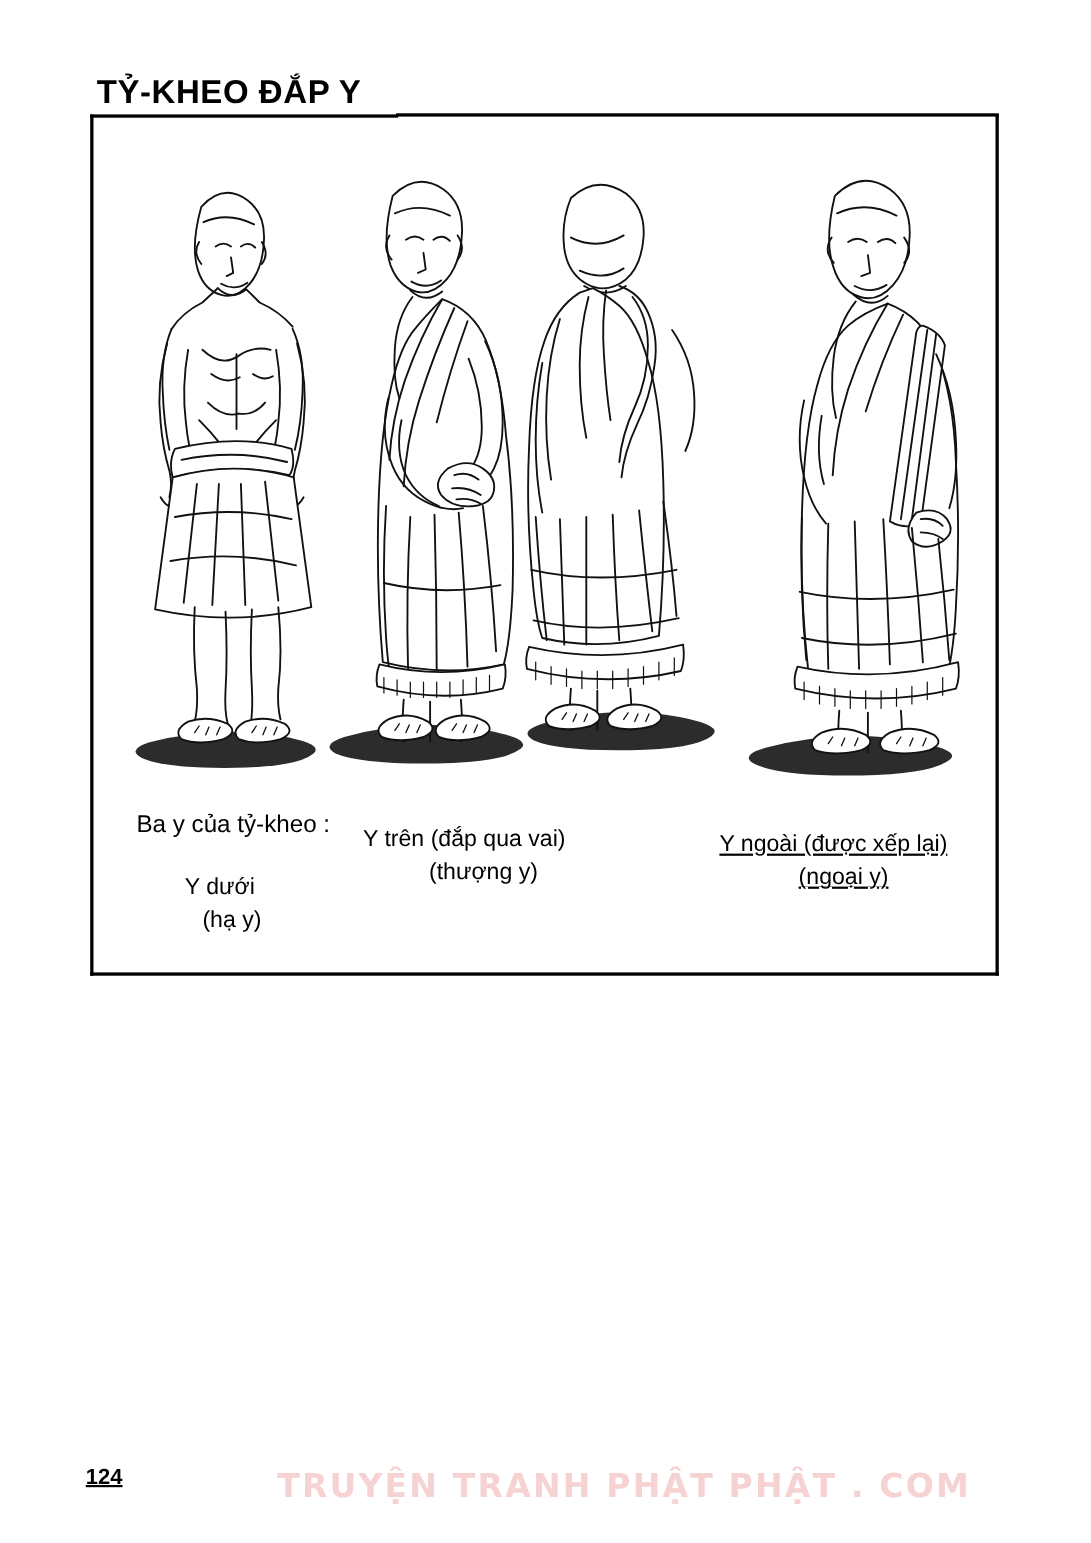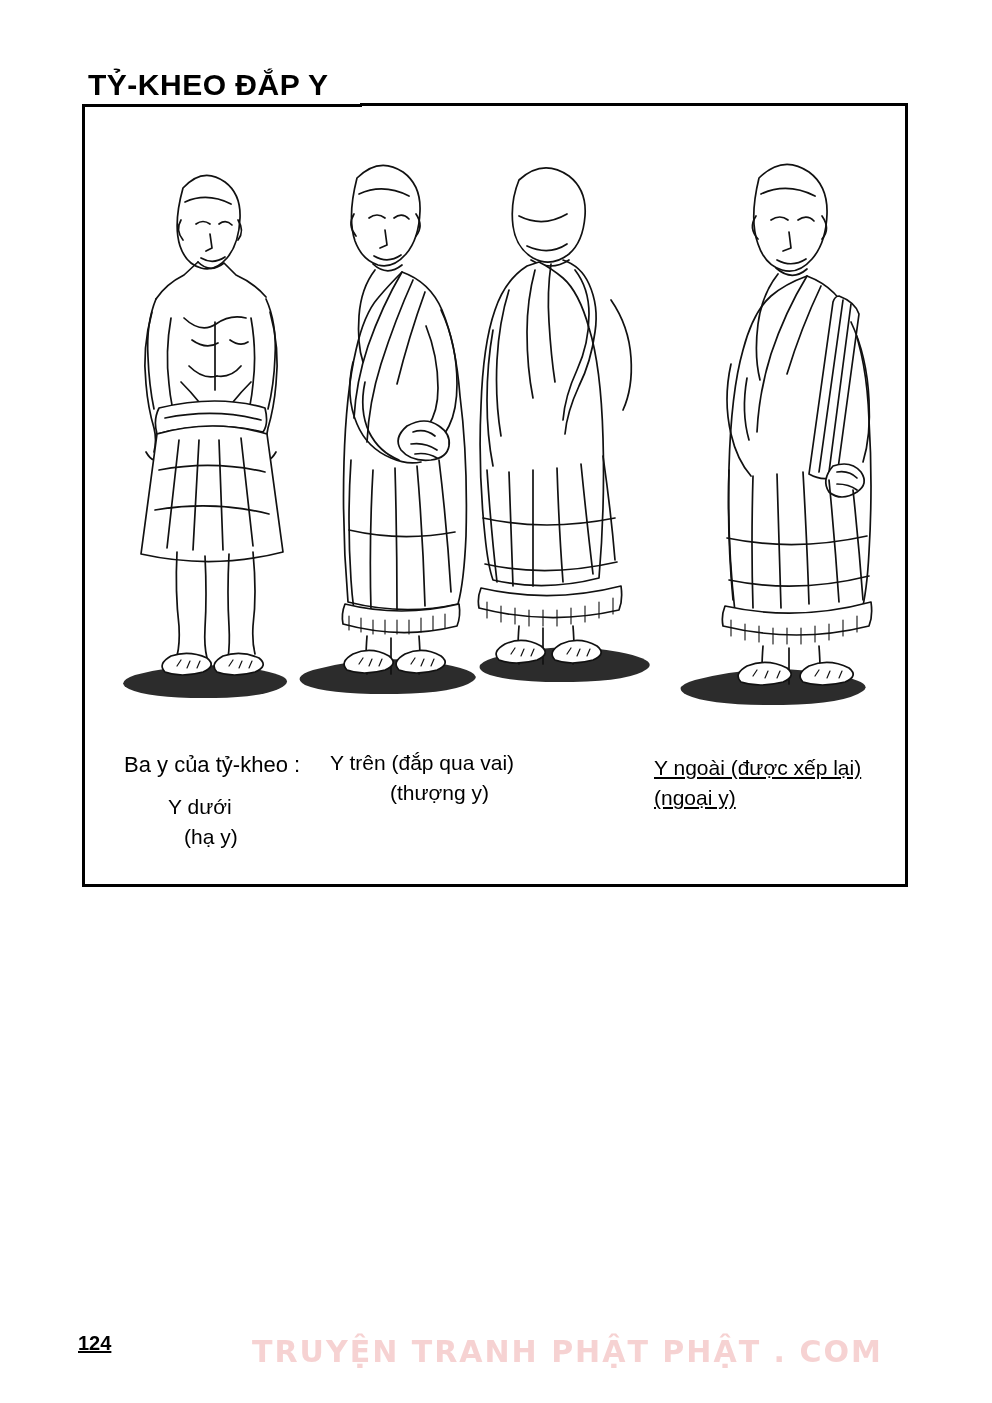--- a/index.html
+++ b/index.html
@@ -62,36 +62,36 @@
     top: 150px;
     width: 800px;
     height: 570px;
   }
   .illustration svg { display: block; }
 
   
   .caption-lead {
     position: absolute;
     left: 124px;
-    top: 752px;
+    top: 736px;
     font-size: 22px;
     white-space: nowrap;
   }
   .cap-col {
     position: absolute;
     font-size: 21px;
     white-space: nowrap;
     line-height: 1.45;
   }
   .cap-1 { left: 168px; top: 792px; }
   .cap-1 .sub { display: block; margin-left: 16px; }
   .cap-2 { left: 330px; top: 748px; }
   .cap-2 .sub { display: block; margin-left: 60px; }
   .cap-3 { left: 654px; top: 753px; text-decoration: underline; }
-  .cap-3 .sub { display: block; }
+  .cap-3 .sub { display: block; margin-left: 72px; }
 
   
   .page-number {
     position: absolute;
     left: 78px;
     top: 1332px;
     font-size: 20px;
     font-weight: bold;
     text-decoration: underline;
   }

